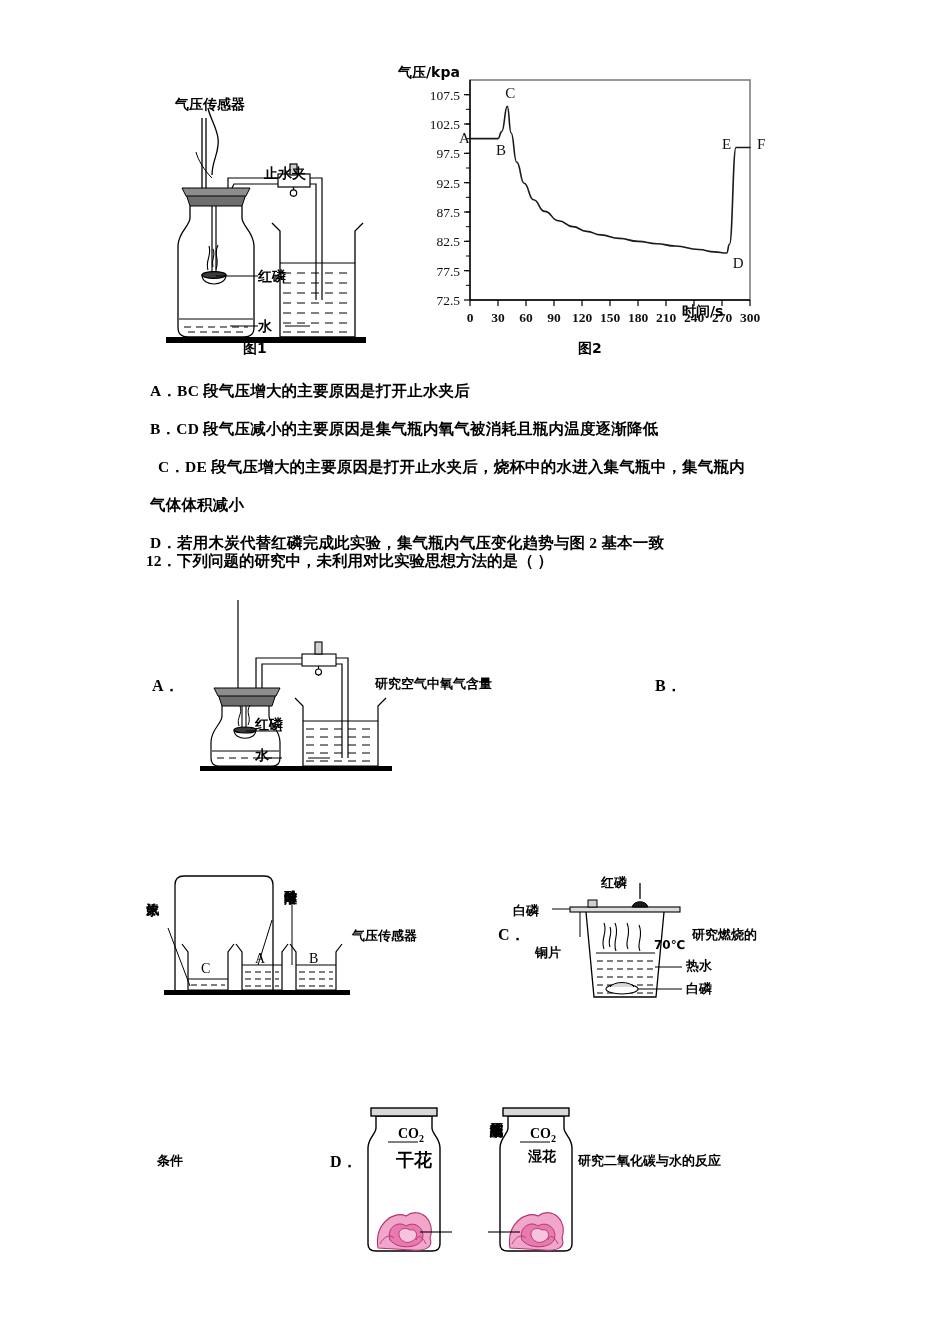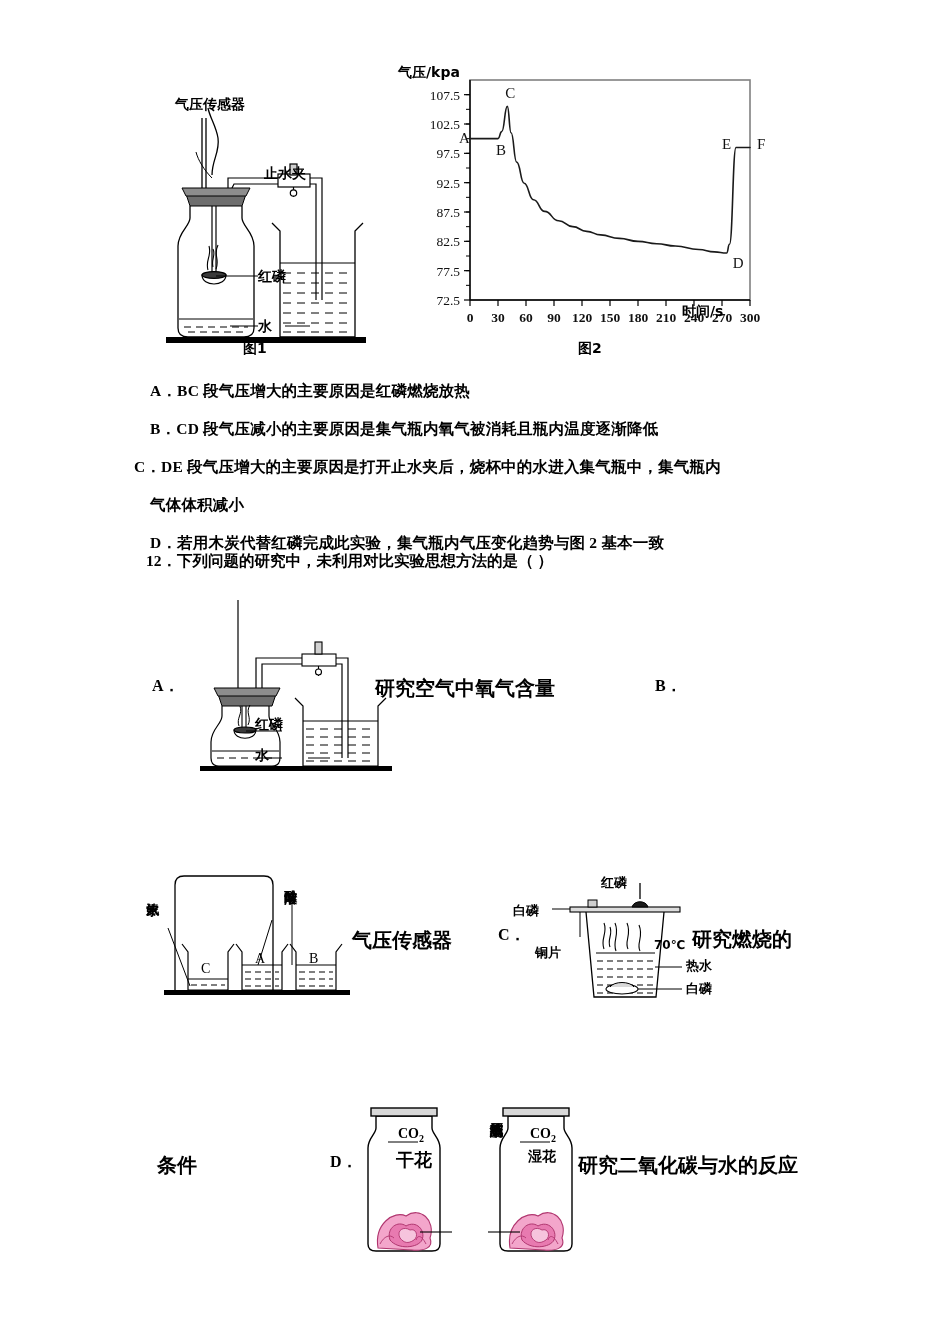--- a/index.html
+++ b/index.html
@@ -7,21 +7,21 @@
     width:950px;height:1344px;position:relative;overflow:hidden;
     font-family:"Liberation Serif", serif;color:#000;
   }
   .abs{position:absolute;}
   .optline{
     font-family:"Liberation Serif", serif;font-weight:bold;font-size:15.5px;
     letter-spacing:.2px;white-space:nowrap;
   }
   .qline{font-family:"Liberation Serif", serif;font-weight:bold;font-size:15.5px;white-space:nowrap;}
   .olabel{font-family:"Liberation Serif", serif;font-weight:bold;font-size:16px;}
-  .cap{font-family:"DejaVu Sans", sans-serif;font-weight:bold;font-size:20px;white-space:nowrap;}
+  .cap{font-family:"DejaVu Sans", sans-serif;font-weight:bold;font-size:13px;white-space:nowrap;}
   .figcap{font-family:"DejaVu Sans", sans-serif;font-size:14px;font-weight:bold;}
   .dlabel{font-family:"DejaVu Sans", sans-serif;font-size:13px;font-weight:bold;white-space:nowrap;}
   .dlabel-v{font-family:"DejaVu Sans", sans-serif;font-size:13px;font-weight:bold;
             writing-mode:vertical-rl;text-orientation:upright;line-height:1.02;}
   svg{display:block;overflow:visible;}
 </style>
 </head>
 <body>
 
 <div class="abs" style="left:150px;top:60px;width:230px;height:300px;">
@@ -186,23 +186,23 @@
         <text x="337.66666666666663" y="213.06666666666666" font-family="'Liberation Serif',serif" font-size="15" fill="#111">D</text>
         <text x="327" y="94.46666666666667" font-family="'Liberation Serif',serif" font-size="15" fill="#111">E</text>
         <text x="362" y="94.46666666666667" font-family="'Liberation Serif',serif" font-size="15" fill="#111">F</text>
       </g>
   </svg>
 </div>
 <div class="abs cap" style="left:365px;top:64px;font-size:14px;margin-left:33px;">气压/kpa</div>
 <div class="abs cap" style="left:682px;top:303px;font-size:14px;">时间/s</div>
 <div class="abs figcap" style="left:578px;top:340px;">图2</div>
 
-<div class="abs optline" style="left:150px;top:381px;">A．BC 段气压增大的主要原因是红磷燃烧放热</div>
+<div class="abs optline" style="left:150px;top:381px;">A．BC 段气压增大的主要原因是打开止水夹后</div>
 <div class="abs optline" style="left:150px;top:419px;">B．CD 段气压减小的主要原因是集气瓶内氧气被消耗且瓶内温度逐渐降低</div>
-<div class="abs optline" style="left:134px;top:457px;">C．DE 段气压增大的主要原因是打开止水夹后，烧杯中的水进入集气瓶中，集气瓶内</div>
+<div class="abs optline" style="left:158px;top:457px;">C．DE 段气压增大的主要原因是打开止水夹后，烧杯中的水进入集气瓶中，集气瓶内</div>
 <div class="abs optline" style="left:150px;top:495px;">气体体积减小</div>
 <div class="abs optline" style="left:150px;top:533px;">D．若用木炭代替红磷完成此实验，集气瓶内气压变化趋势与图 2 基本一致</div>
 
 <div class="abs qline" style="left:146px;top:551px;">12．下列问题的研究中，未利用对比实验思想方法的是（      ）</div>
 
 <div class="abs olabel" style="left:152px;top:676px;">A．</div>
 <div class="abs" style="left:190px;top:588px;width:220px;height:190px;">
   <svg width="220" height="190" viewBox="0 0 220 190">
     <g stroke="#000" fill="none" stroke-width="1.2">
       <line x1="48" y1="12" x2="48" y2="108"></line>

